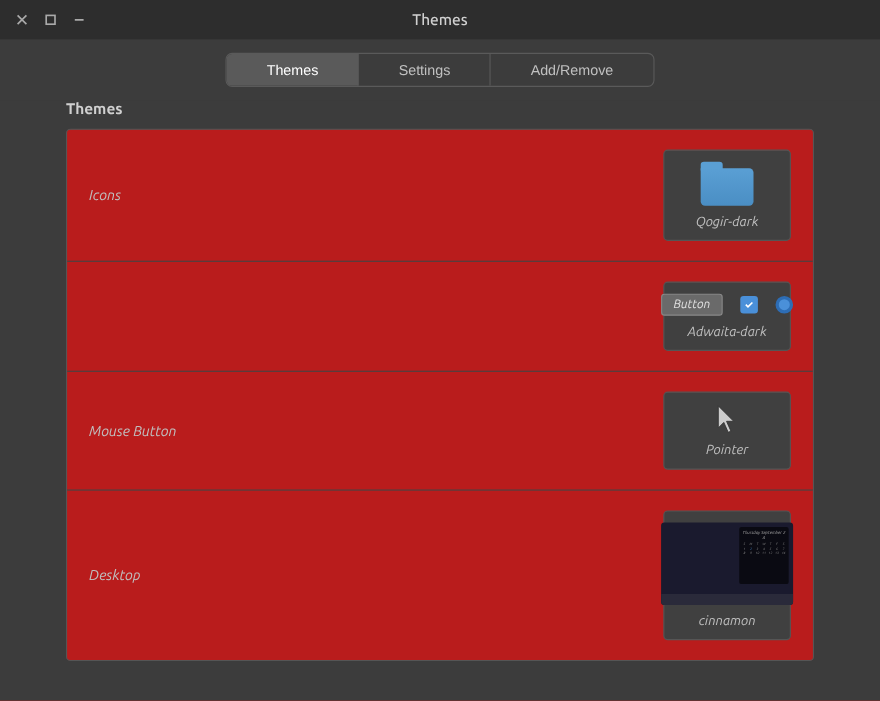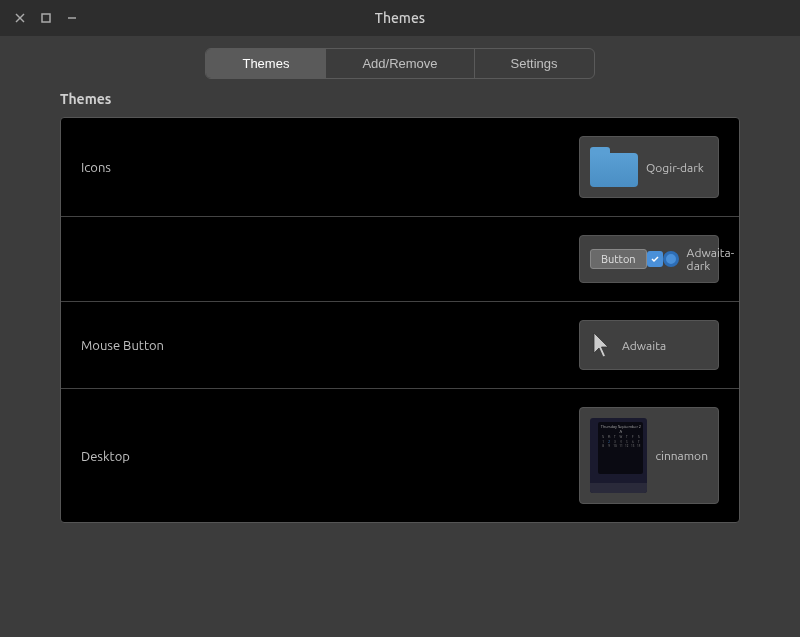--- a/index.html
+++ b/index.html
@@ -98,24 +98,25 @@
     }
 
     .section-title {
       font-size: 14px;
       font-weight: 600;
       color: #d0d0d0;
       margin-bottom: 10px;
     }
 
     .themes-panel {
-      background-color: #000000;
+      background-color: #b91c1c;
       border: 1px solid #555;
       border-radius: 4px;
       overflow: hidden;
+      font-style: italic;
     }
 
     .theme-row {
       display: flex;
       align-items: center;
       padding: 18px 20px;
       border-bottom: 1px solid #444;
       min-height: 80px;
     }
 
@@ -128,26 +129,26 @@
       color: #c0c0c0;
       width: 200px;
       flex-shrink: 0;
     }
 
     .theme-preview-container {
       margin-left: auto;
     }
 
     .theme-preview {
-      width: 140px;
+      width: 116px;
       background-color: #404040;
       border: 1px solid #555;
       border-radius: 4px;
       display: flex;
-      flex-direction: row;
+      flex-direction: column;
       align-items: center;
       padding: 10px;
       cursor: pointer;
       gap: 8px;
     }
 
     .theme-preview-name {
       font-size: 12px;
       color: #c0c0c0;
     }
@@ -181,21 +182,21 @@
     
     .app-preview-inner {
       display: flex;
       flex-direction: column;
       align-items: center;
       gap: 6px;
     }
 
     .app-preview-row {
       display: flex;
-      gap: 0;
+      gap: 16px;
       align-items: center;
     }
 
     .mini-button {
       padding: 3px 10px;
       background: #6a6a6a;
       border: 1px solid #888;
       border-radius: 3px;
       font-size: 11px;
       color: #e0e0e0;
@@ -308,22 +309,22 @@
           <line x1="2" y1="6" x2="10" y2="6" stroke-width="1.5"></line>
         </svg>
     </button>
   </div>
   <span class="titlebar-title">Themes</span>
 </div>
 
 <div class="tabs-container">
   <div class="tabs">
     <button class="tab active">Themes</button>
+    <button class="tab">Settings</button>
     <button class="tab">Add/Remove</button>
-    <button class="tab">Settings</button>
   </div>
 </div>
 
 <div class="content">
   <div class="section-title">Themes</div>
 
   <div class="themes-panel">
 
     <div class="theme-row">
       <span class="theme-label">Icons</span>
@@ -357,21 +358,21 @@
       </div>
     </div>
 
     <div class="theme-row">
       <span class="theme-label">Mouse Button</span>
       <div class="theme-preview-container">
         <div class="theme-preview">
           <svg class="cursor-icon" viewBox="0 0 24 28" fill="none">
             <path d="M4 2 L4 22 L9 17 L13 26 L15.5 25 L11.5 16 L18 16 Z" fill="#cccccc" stroke="#333" stroke-width="0.8"></path>
           </svg>
-          <span class="theme-preview-name">Adwaita</span>
+          <span class="theme-preview-name">Pointer</span>
         </div>
       </div>
     </div>
 
     <div class="theme-row">
       <span class="theme-label">Desktop</span>
       <div class="theme-preview-container">
         <div class="theme-preview">
           <div class="desktop-preview-thumb">
             <div class="desktop-calendar">

